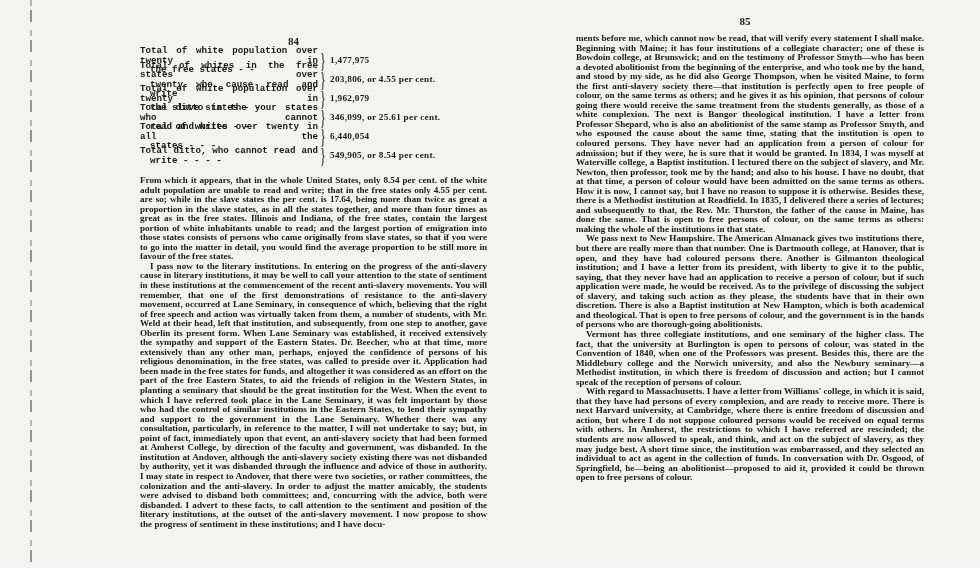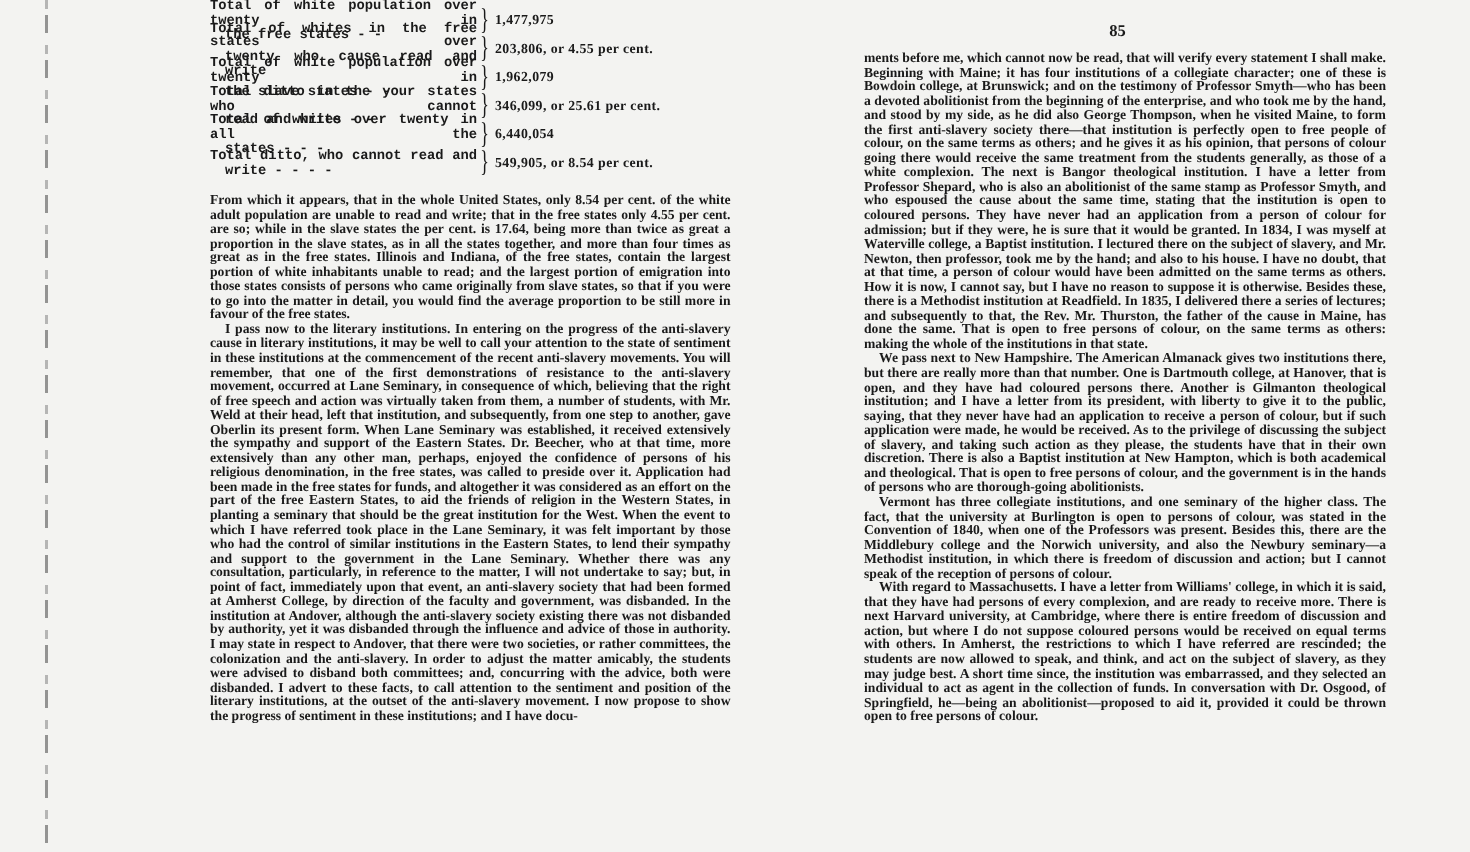--- a/index.html
+++ b/index.html
@@ -36,20 +36,21 @@
   .page.right .body-text { margin-top: 12px; }
   .para { text-indent: 10px; margin: 0; }
   .para.first { text-indent: 0; }
 </style>
 </head>
 <body>
 
 <div class="scan-edge"></div>
 
 <div class="page left">
+  <div class="folio">84</div>
 
   <div class="stats">
     <div class="stat-row">
       <div class="stat-label">
         <span class="l1">Total of white population over twenty in</span>
         <span class="l2">the free states - -</span>
       </div>
       <div class="brace">}</div>
       <div class="stat-value">1,477,975</div>
     </div>

